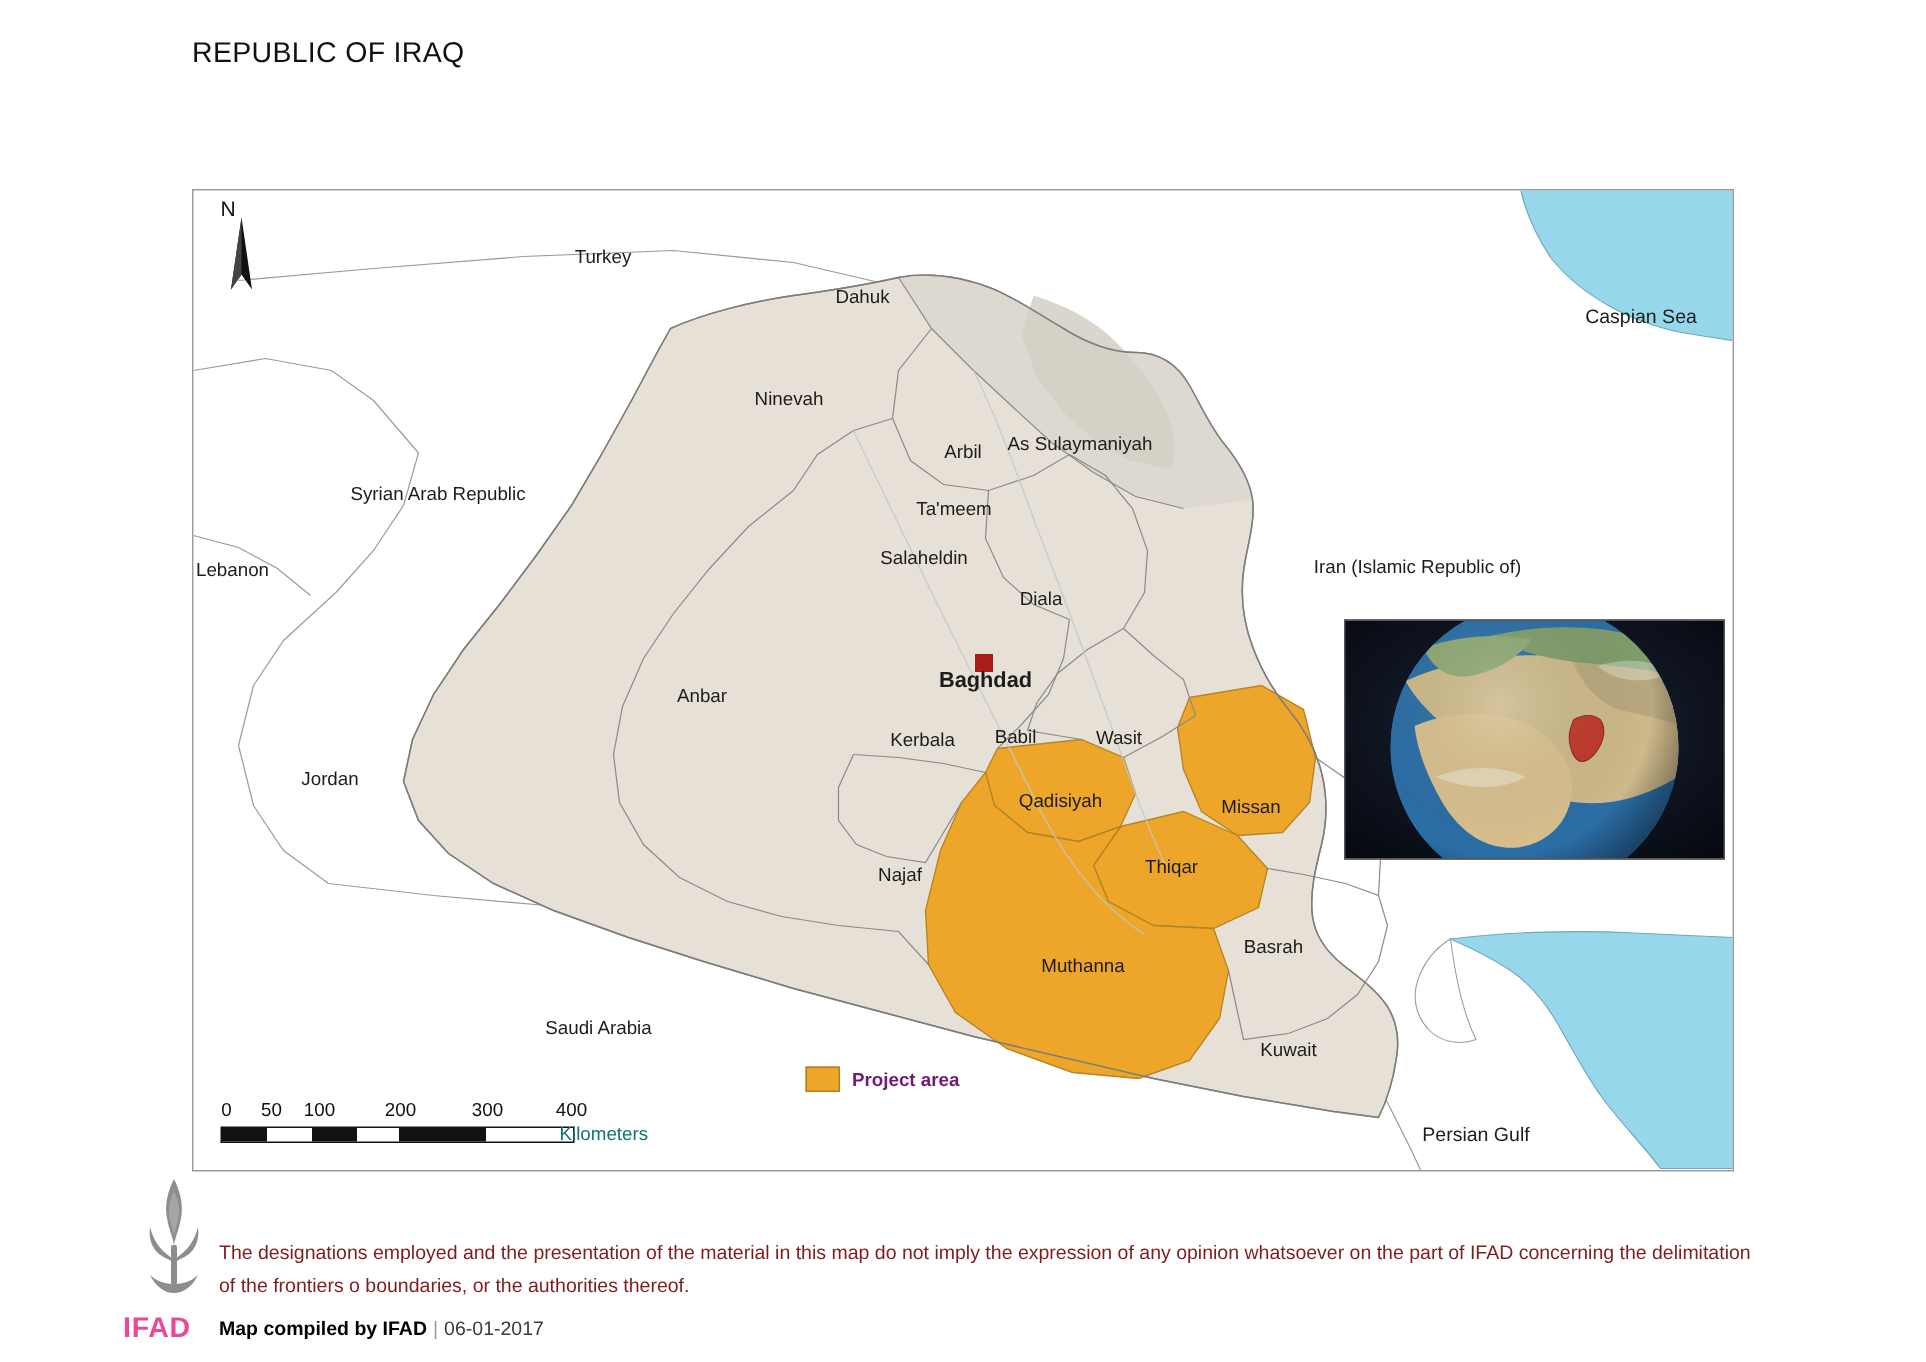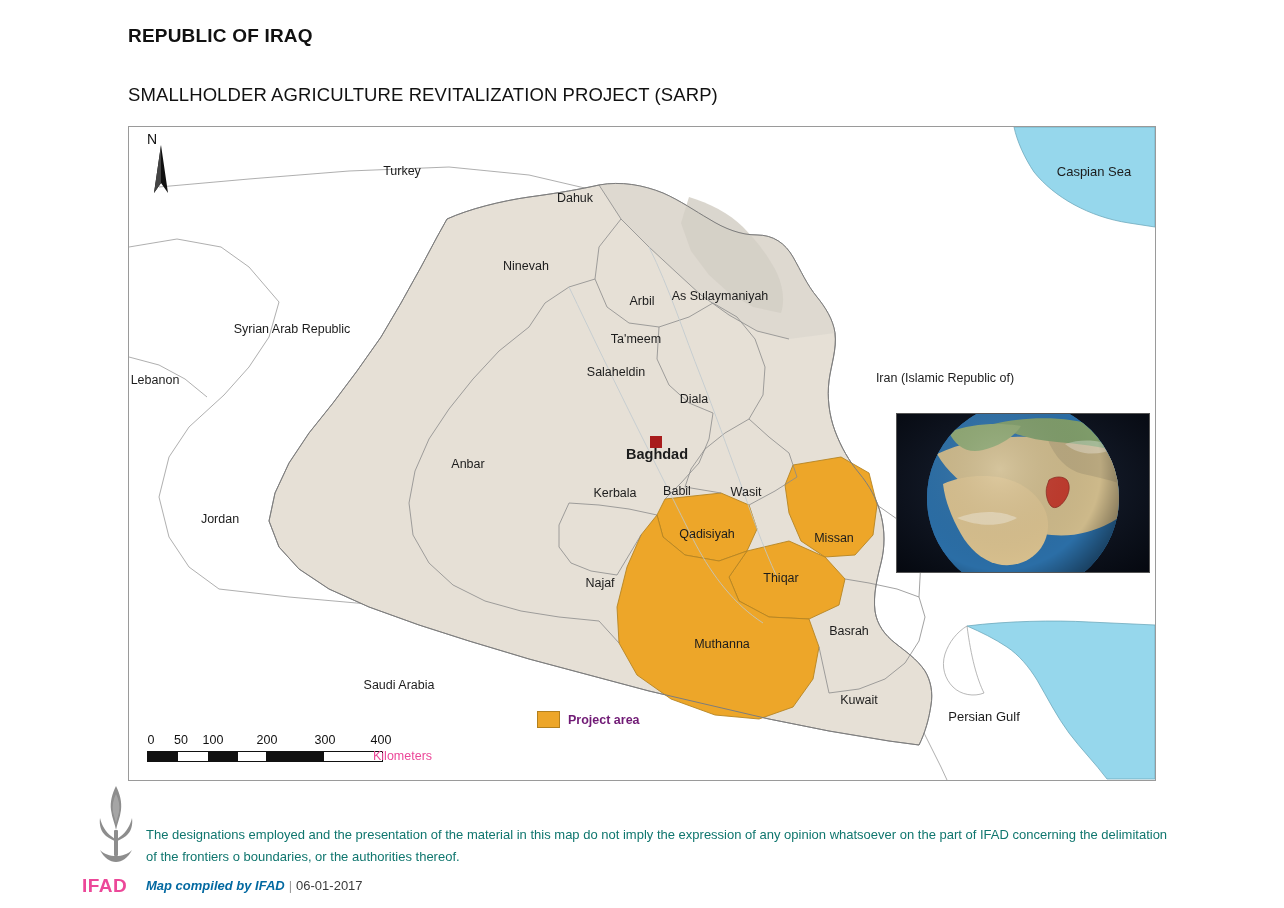--- a/index.html
+++ b/index.html
@@ -19,21 +19,21 @@
     position: absolute;
     left: 0; top: 0;
     width: 1284px;
     height: 908px;
   }
   .country-title {
     position: absolute;
     left: 128px;
     top: 25px;
     font-size: 19px;
-    font-weight: bold;
+    font-weight: normal;
     letter-spacing: 0.2px;
     color: #111;
   }
   .project-title {
     position: absolute;
     left: 128px;
     top: 84px;
     font-size: 18.5px;
     font-weight: 400;
     letter-spacing: 0.1px;
@@ -58,20 +58,21 @@
   .maplabel {
     position: absolute;
     font-size: 12.5px;
     color: #1c1c1c;
     white-space: nowrap;
     transform: translate(-50%, -50%);
     pointer-events: none;
   }
   .maplabel.sea {
     font-size: 13px;
+    margin-top: 40px;
   }
   .maplabel.capital {
     font-size: 14.5px;
     font-weight: bold;
   }
   .north-arrow {
     position: absolute;
     left: 12px;
     top: 4px;
     width: 40px;
@@ -147,21 +148,21 @@
     position: absolute;
     top: 0;
     height: 9px;
     background: #111;
   }
   .scale-unit {
     position: absolute;
     left: 244px;
     top: 622px;
     font-size: 12.5px;
-    color: #ec4899;
+    color: #0f766e;
   }
   .footer-ifad-logo {
     position: absolute;
     left: 86px;
     top: 784px;
     width: 60px;
     height: 80px;
   }
   .ifad-word {
     position: absolute;
@@ -172,53 +173,51 @@
     letter-spacing: 0.5px;
     color: #ec4899;
   }
   .disclaimer {
     position: absolute;
     left: 146px;
     top: 824px;
     width: 1035px;
     font-size: 13px;
     line-height: 22px;
-    color: #0f766e;
+    color: #7f1d1d;
   }
   .credit {
     position: absolute;
     left: 146px;
     top: 878px;
     font-size: 13px;
     color: #3b3b3b;
   }
   .credit .compiled {
-    font-style: italic;
     font-weight: bold;
-    color: #0369a1;
+    color: #000000;
   }
   .credit .sep {
     color: #9a9a9a;
     padding: 0 4px;
   }
   .baghdad-marker {
     position: absolute;
     width: 12px;
     height: 12px;
     background: #a81c1c;
     transform: translate(-50%, -50%);
   }
 </style>
 </head>
 <body>
 
 <div id="page">
 
   <div class="country-title">REPUBLIC OF IRAQ</div>
-  <div class="project-title">SMALLHOLDER AGRICULTURE REVITALIZATION PROJECT (SARP)</div>
 
   <div class="map-frame">
 
     <svg class="map-svg" viewBox="0 0 1026 653">
 
       <rect x="0" y="0" width="1026" height="653" fill="#ffffff"></rect>
 
       <path d="M 885 0 L 1026 0 L 1026 100 L 1000 96 C 960 90 925 70 905 45 C 895 30 888 14 885 0 Z" fill="#96d7ec" stroke="#6fa9bd" stroke-width="0.8"></path>
 
       <path d="M 838 499 C 852 505 866 512 878 520 C 890 528 900 540 908 553 C 918 570 928 590 940 606 C 952 622 966 636 978 652 L 1026 652 L 1026 498 L 960 495 C 925 493 878 494 838 499 Z" fill="#96d7ec" stroke="#6fa9bd" stroke-width="0.8"></path>

